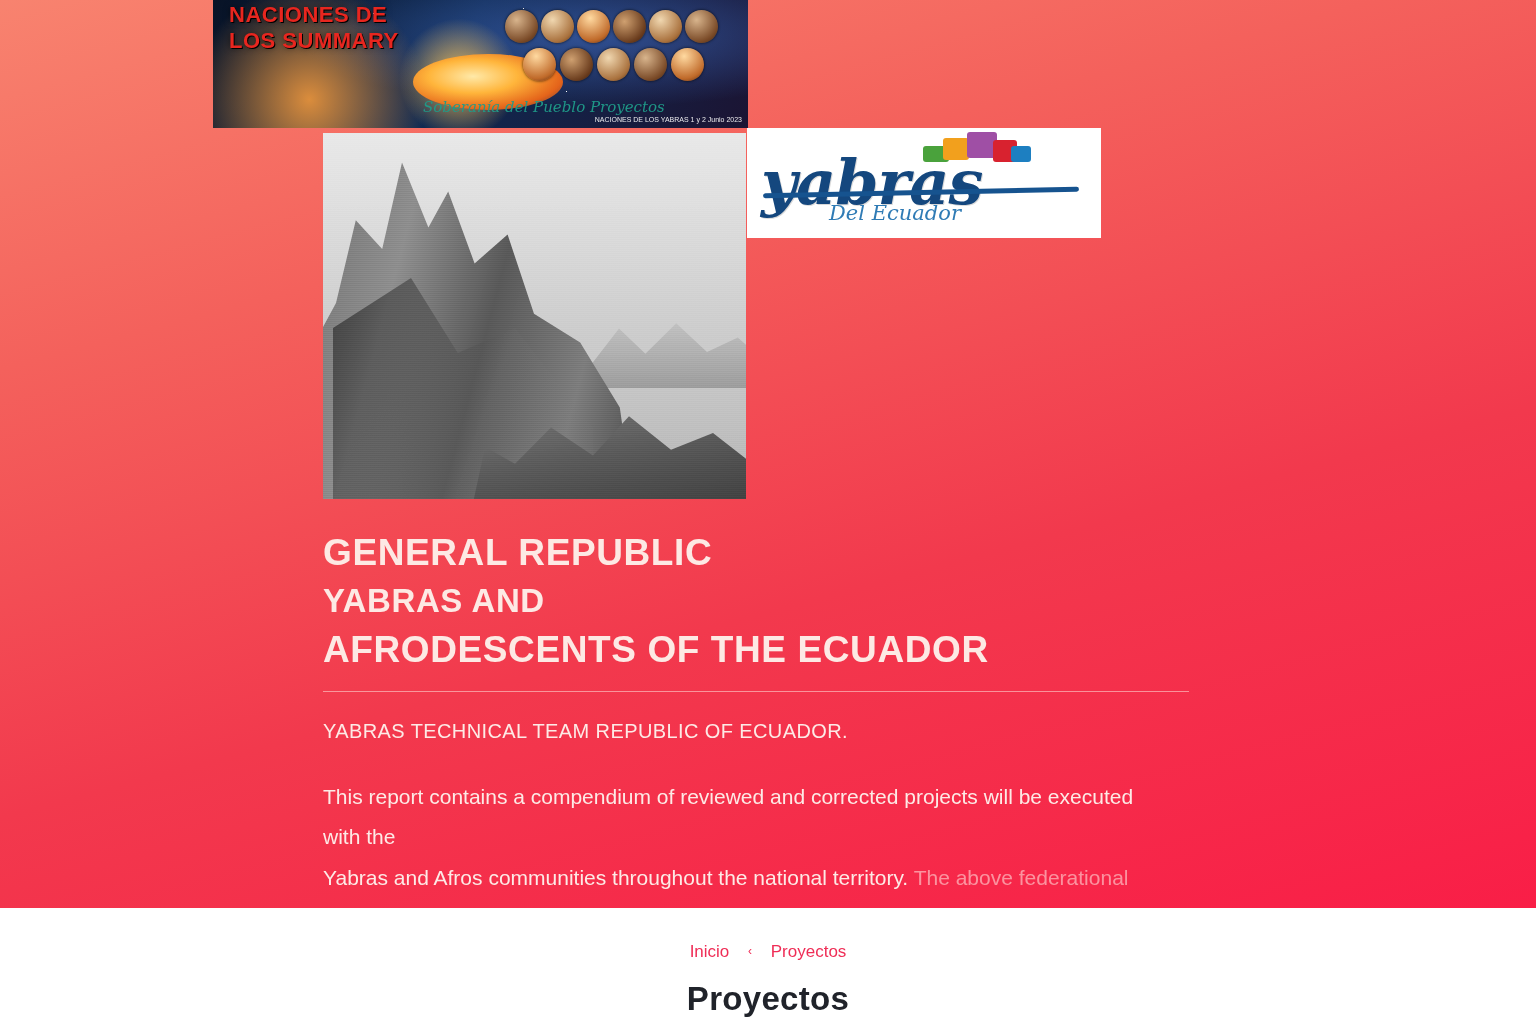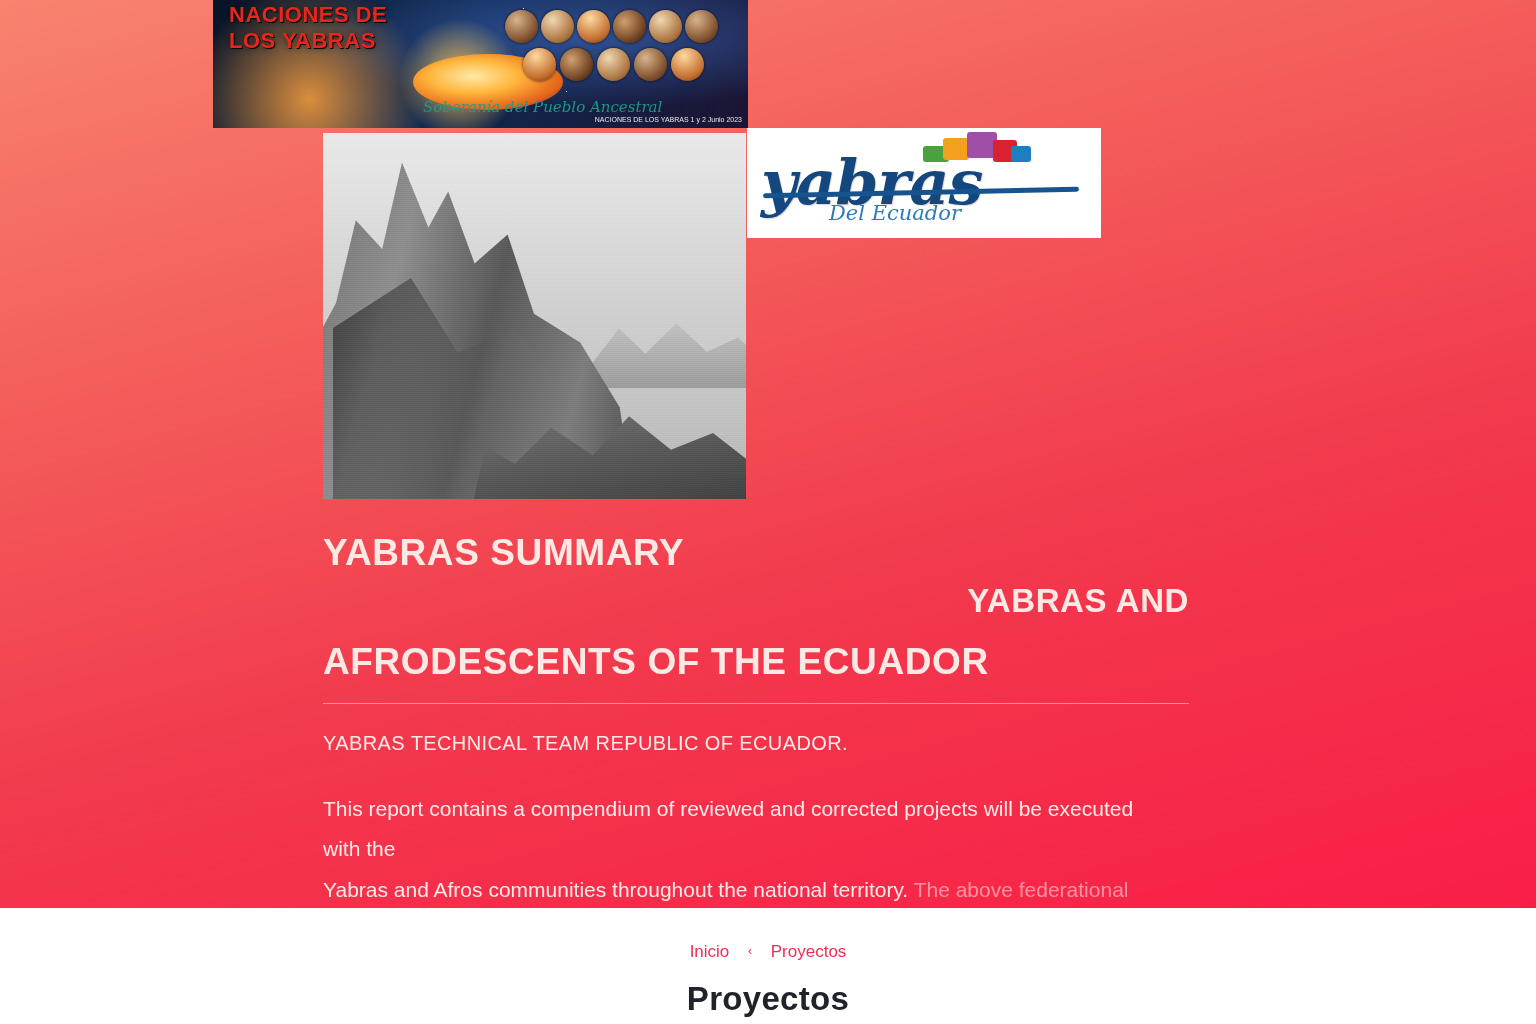--- a/index.html
+++ b/index.html
@@ -250,22 +250,22 @@
     top: 530px;
     width: 866px;
   }
   .t-line {
     color: #fde9e4;
     font-weight: 700;
     letter-spacing: 0.6px;
     line-height: 1.22;
   }
   .t1 { font-size: 37px; }
-  .t2 { font-size: 33px; margin-top: 6px; text-align: right; }
-  .t3 { font-size: 37px; margin-top: 18px; }
+  .t2 { font-size: 33px; margin-top: 6px; }
+  .t3 { font-size: 37px; margin-top: 6px; }
   .rule {
     margin-top: 18px;
     width: 866px;
     height: 1px;
     background: rgba(255, 225, 220, 0.55);
   }
   .subtitle {
     margin-top: 28px;
     color: #fdeae6;
     font-size: 20px;
@@ -329,38 +329,38 @@
 <div id="page">
 
   <div class="hero">
 
     <div class="banner">
       <div class="banner-sky"></div>
       <div class="banner-stars"></div>
       <div class="banner-orb"></div>
       <div class="banner-title">
         <div>NACIONES DE</div>
-        <div>LOS YABRAS</div>
+        <div>LOS SUMMARY</div>
       </div>
       <div class="banner-faces">
         <span class="face"></span>
         <span class="face b"></span>
         <span class="face c"></span>
         <span class="face d"></span>
         <span class="face b"></span>
         <span class="face"></span>
       </div>
       <div class="face-row2">
         <span class="face c"></span>
         <span class="face d"></span>
         <span class="face b"></span>
         <span class="face"></span>
         <span class="face c"></span>
       </div>
-      <div class="banner-script">Soberanía del Pueblo Ancestral</div>
+      <div class="banner-script">Soberanía del Pueblo Proyectos</div>
       <div class="banner-meta">NACIONES DE
 LOS YABRAS
 1 y 2 Junio 2023</div>
     </div>
 
     <div class="photo">
       <div class="photo-sky"></div>
       <div class="photo-mountain-far"></div>
       <div class="photo-rock-main"></div>
       <div class="photo-rock-shadow"></div>
@@ -375,21 +375,21 @@
           <span class="d3"></span>
           <span class="d4"></span>
           <span class="d5"></span>
       </div>
       <div class="logo-word">yabras</div>
       <div class="logo-strike"></div>
       <div class="logo-sub">Del Ecuador</div>
     </div>
 
     <div class="title-block">
-      <div class="t-line t1">YABRAS SUMMARY</div>
+      <div class="t-line t1">GENERAL REPUBLIC</div>
       <div class="t-line t2">YABRAS AND</div>
       <div class="t-line t3">AFRODESCENTS OF THE ECUADOR</div>
       <div class="rule"></div>
       <div class="subtitle">YABRAS TECHNICAL TEAM  REPUBLIC OF ECUADOR.</div>
       <div class="body-text">
         <div>This report contains a compendium of reviewed and corrected projects will be executed with the</div>
         <div>
           <span>Yabras and Afros communities throughout the national territory.</span>
           <span class="ghost">The above federational nerurs.</span>
         </div>

